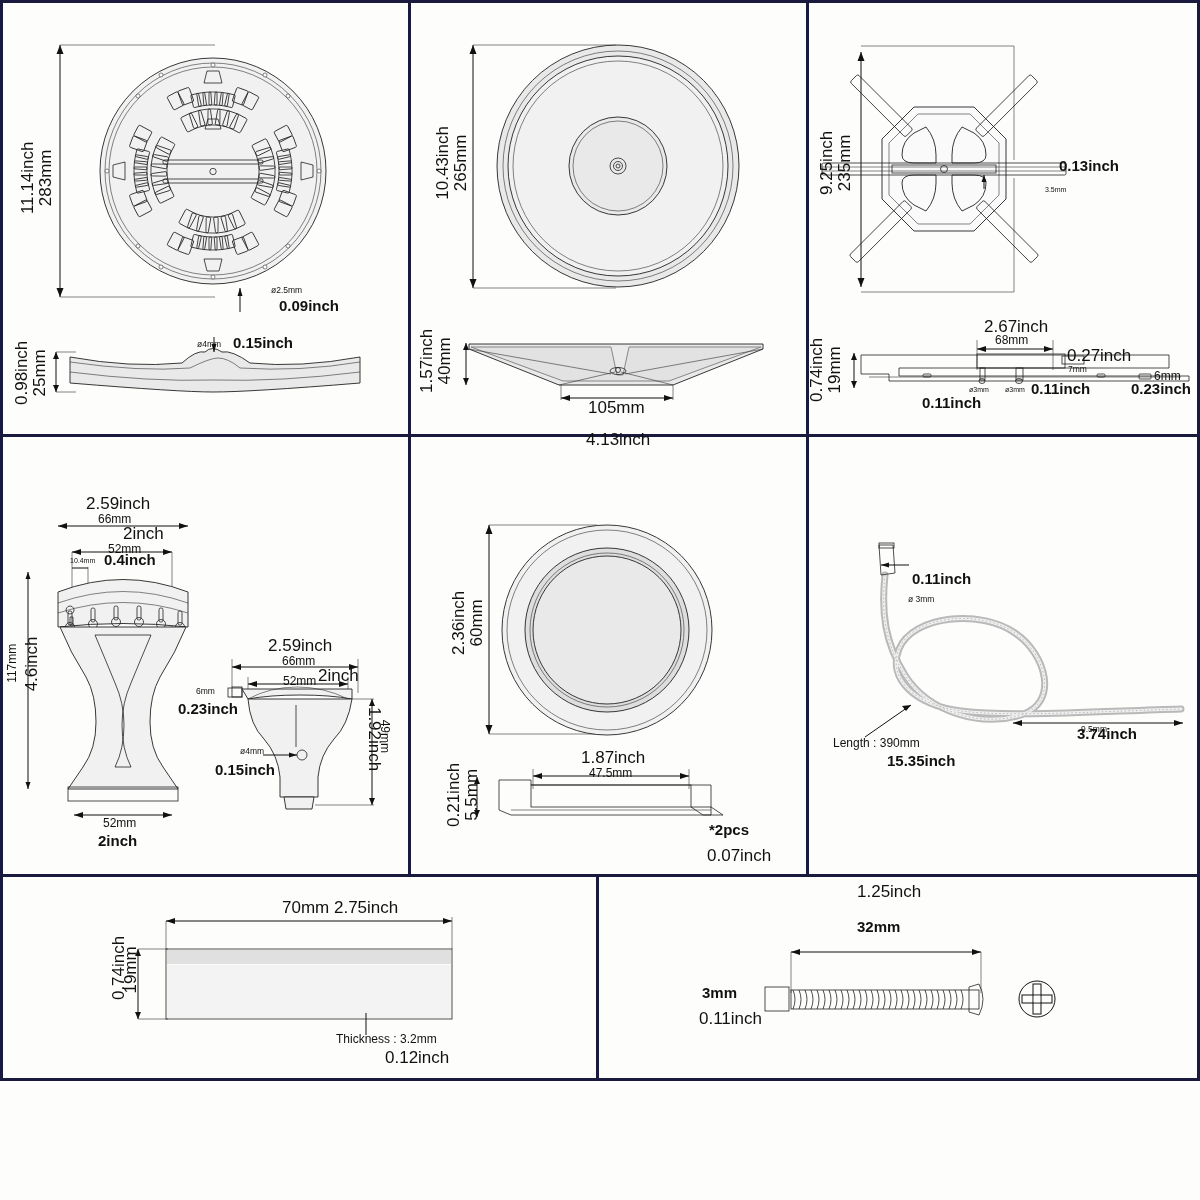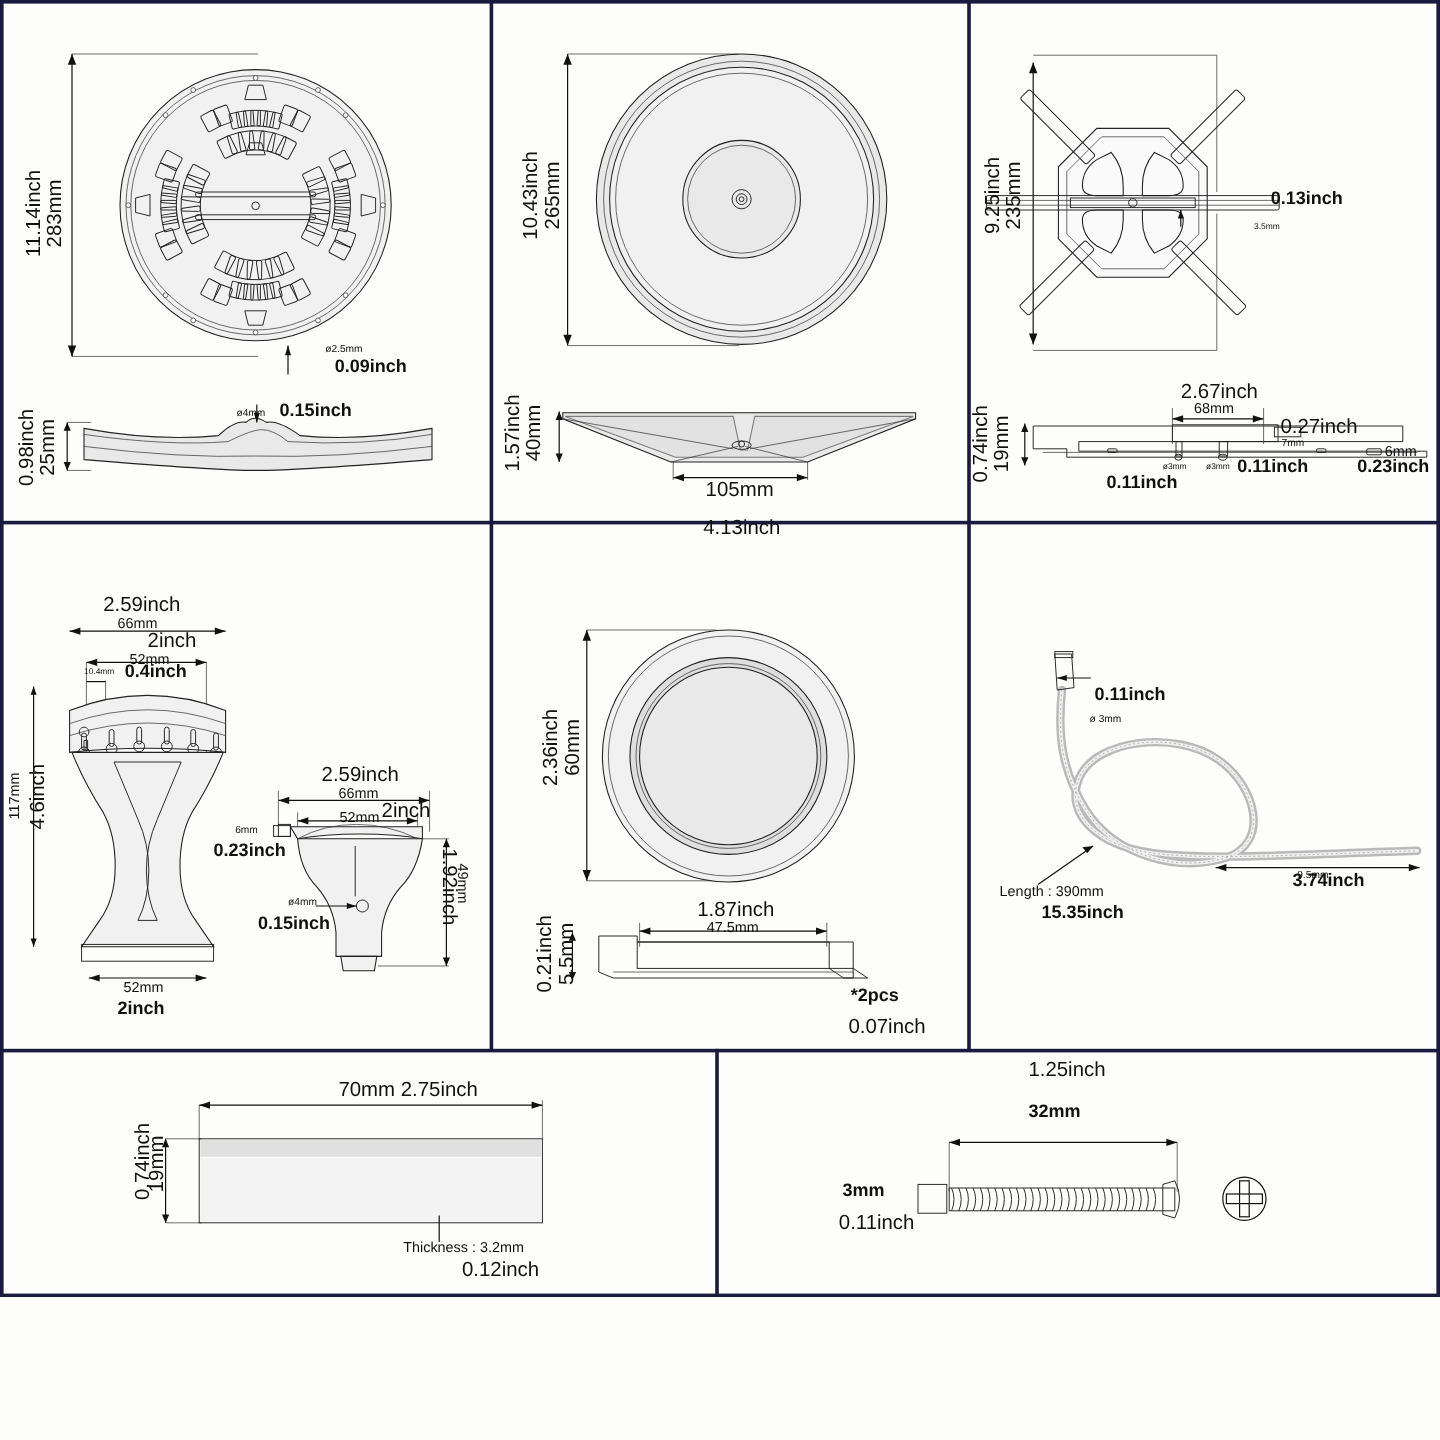--- a/index.html
+++ b/index.html
@@ -589,21 +589,21 @@
 
       <line class="stroke" x1="204" y1="286" x2="374" y2="286"></line>
       <polygon points="204,286 213,283 213,289" fill="#111"></polygon>
       <polygon points="374,286 365,283 365,289" fill="#111"></polygon>
     </svg>
 
     <div class="lbl big" style="left:103px;top:134px;">0.11inch</div>
     <div class="lbl xs" style="left:99px;top:158px;">ø 3mm</div>
 
     <div class="lbl sm" style="left:24px;top:300px;text-align:right;">Length : 390mm</div>
-    <div class="lbl big" style="left:59px;top:316px;">15.35inch</div>
+    <div class="lbl big" style="left:78px;top:316px;">15.35inch</div>
 
     <div class="lbl xs" style="left:272px;top:288px;">9.5mm</div>
     <div class="lbl big" style="left:268px;top:289px;">3.74inch</div>
   </div>
 
   <div class="panel" style="left:0;top:877px;width:596px;height:201px;">
     <svg width="596" height="201">
 
       <line class="stroke" x1="166" y1="44" x2="452" y2="44"></line>
       <polygon points="166,44 175,41 175,47" fill="#111"></polygon>

